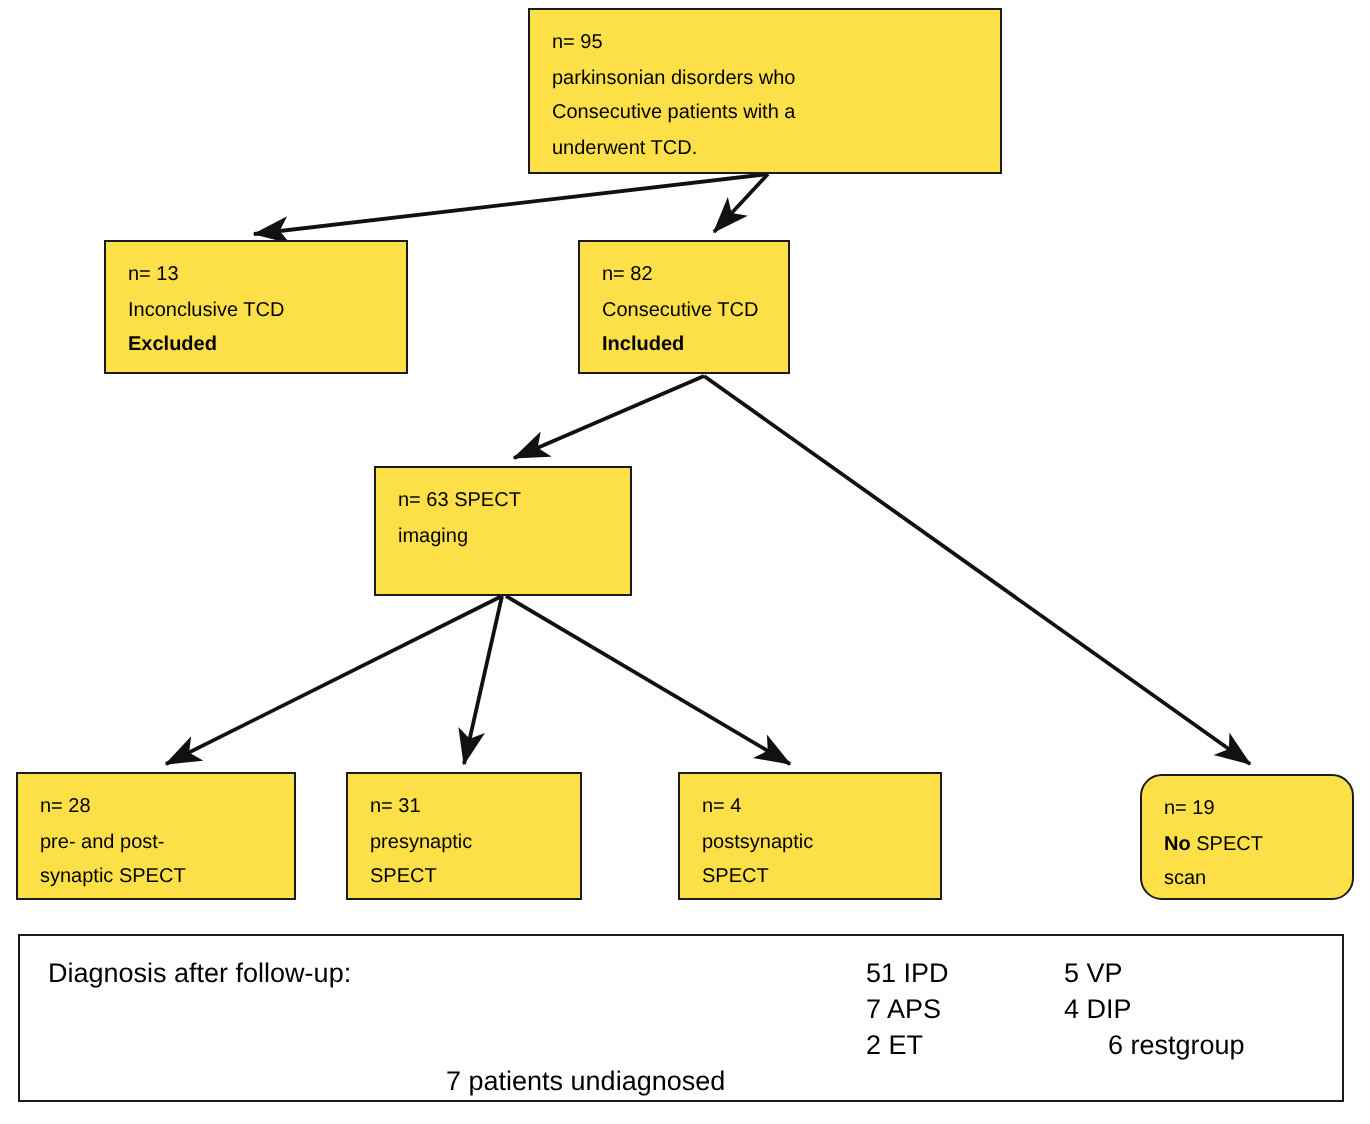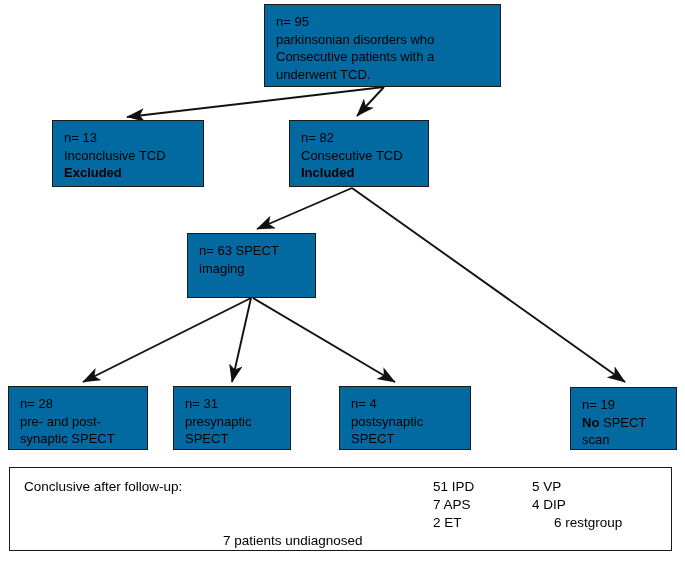--- a/index.html
+++ b/index.html
@@ -15,22 +15,22 @@
     position: relative;
     width: 685px;
     height: 562px;
     background: #ffffff;
     overflow: hidden;
   }
   .box {
     position: absolute;
     box-sizing: border-box;
     border: 1.6px solid #1a1a1a;
-    background: #0369a1;
-    font-size: 13px;
+    background: #fde047;
+    font-size: 10px;
     line-height: 17.5px;
     color: #000000;
     padding: 8px 10px 6px 11px;
   }
   .box .ln {
     white-space: pre;
   }
   .b {
     font-weight: bold;
   }
@@ -89,21 +89,21 @@
     <div class="ln">Consecutive patients with a</div>
     <div class="ln">underwent TCD.</div>
   </div>
 
   <div class="box" style="left:52px; top:120px; width:152px; height:67px;">
     <div class="ln">n= 13</div>
     <div class="ln">Inconclusive TCD</div>
     <div class="ln b">Excluded</div>
   </div>
 
-  <div class="box" style="left:289px; top:120px; width:140px; height:67px;">
+  <div class="box" style="left:289px; top:120px; width:106px; height:67px;">
     <div class="ln">n= 82</div>
     <div class="ln">Consecutive TCD</div>
     <div class="ln b">Included</div>
   </div>
 
   <div class="box" style="left:187px; top:233px; width:129px; height:65px;">
     <div class="ln">n= 63 SPECT</div>
     <div class="ln">imaging</div>
   </div>
 
@@ -118,28 +118,28 @@
     <div class="ln">presynaptic</div>
     <div class="ln">SPECT</div>
   </div>
 
   <div class="box" style="left:339px; top:386px; width:132px; height:64px;">
     <div class="ln">n= 4</div>
     <div class="ln">postsynaptic</div>
     <div class="ln">SPECT</div>
   </div>
 
-  <div class="box" style="left:570px; top:387px; width:107px; height:63px;">
+  <div class="box" style="left:570px; top:387px; width:107px; height:63px;border-radius:11px;">
     <div class="ln">n= 19</div>
     <div class="ln"><span class="b">No</span><span> SPECT</span></div>
     <div class="ln">scan</div>
   </div>
 
   <div class="bottombox" style="left:9px; top:467px; width:663px; height:84px;">
-    <div class="bb-cell" style="left:14px; top:10px;">Conclusive after follow-up:</div>
+    <div class="bb-cell" style="left:14px; top:10px;">Diagnosis after follow-up:</div>
     <div class="bb-cell" style="left:213px; top:64px;">7 patients undiagnosed</div>
 
     <div class="bb-cell" style="left:423px; top:10px;">51 IPD</div>
     <div class="bb-cell" style="left:423px; top:28px;">7 APS</div>
     <div class="bb-cell" style="left:423px; top:46px;">2 ET</div>
 
     <div class="bb-cell" style="left:522px; top:10px;">5 VP</div>
     <div class="bb-cell" style="left:522px; top:28px;text-align:center;">4 DIP</div>
     <div class="bb-cell" style="left:544px; top:46px;">6 restgroup</div>
   </div>

